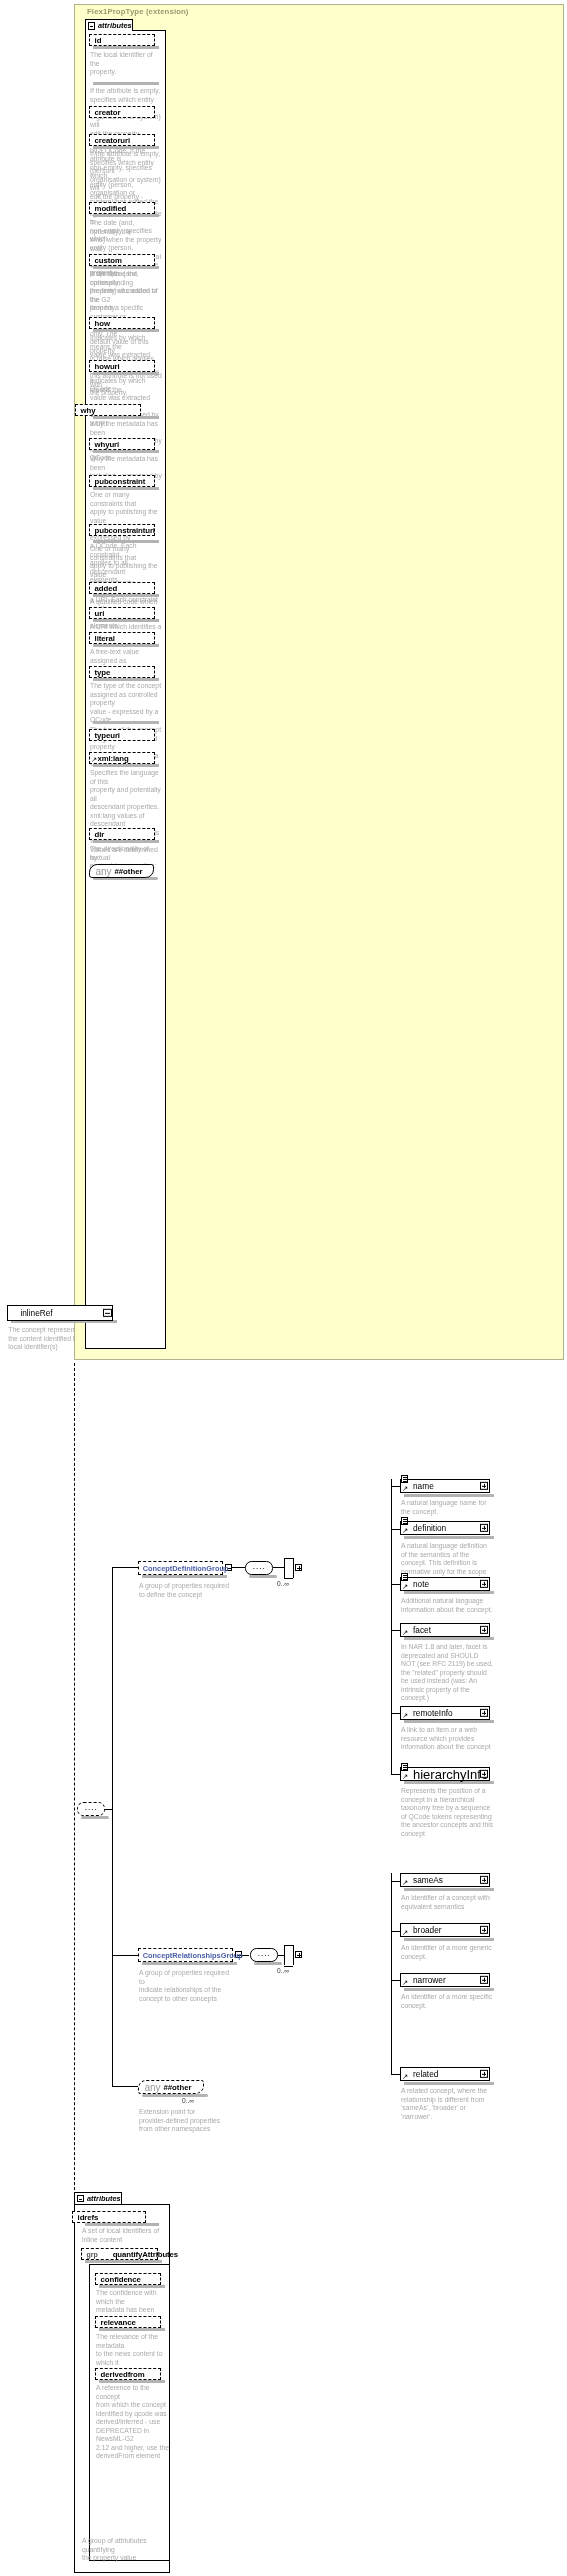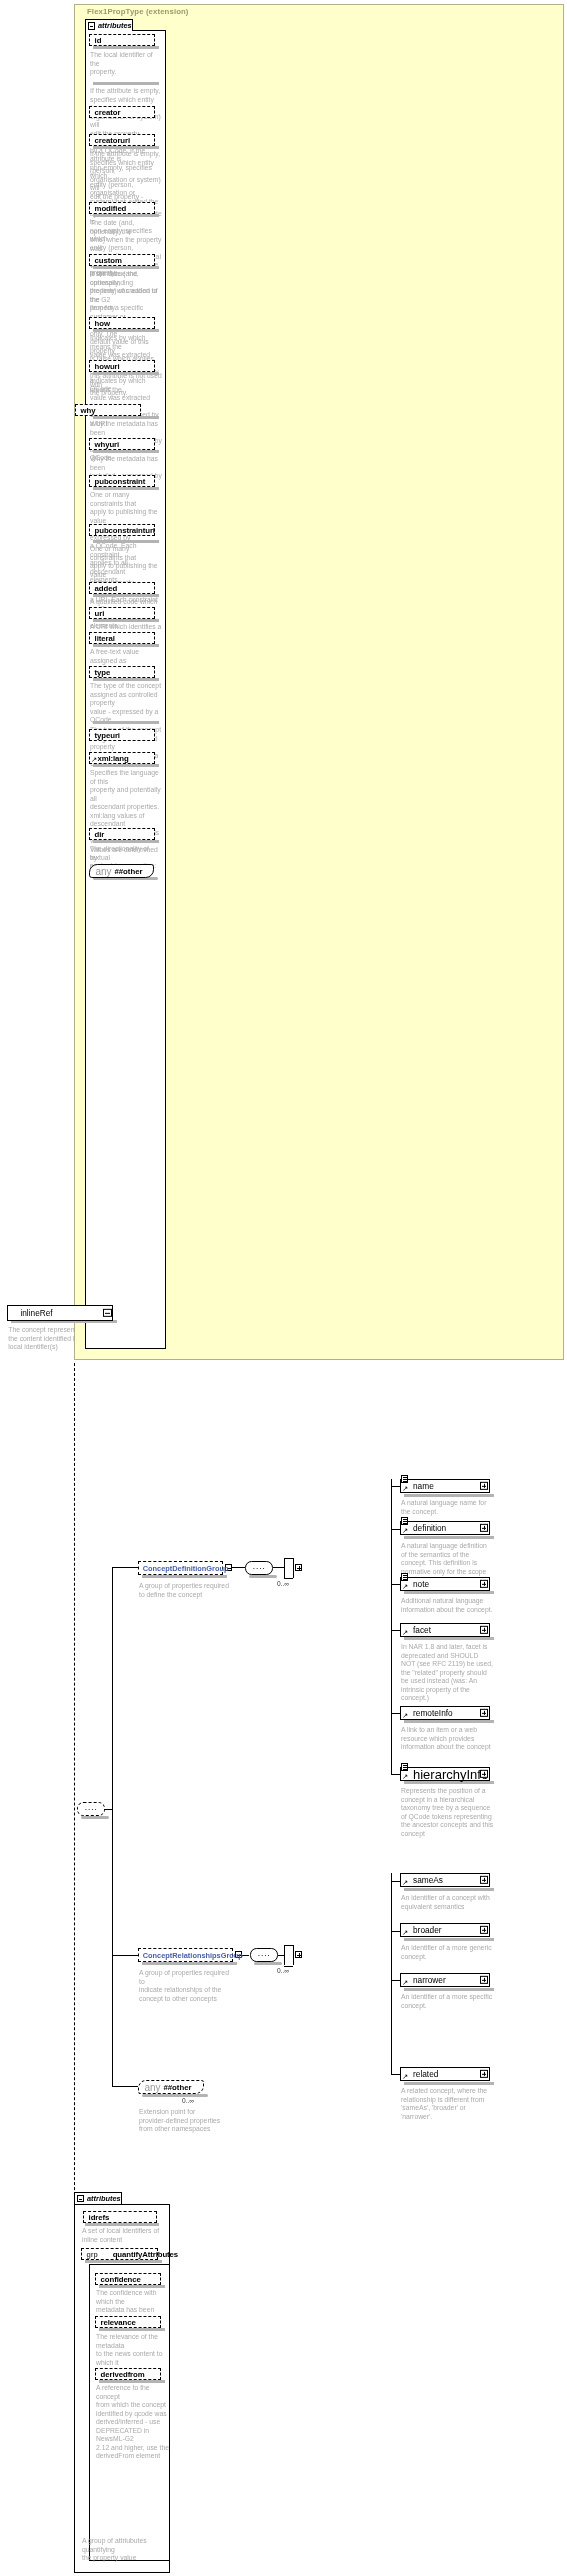--- a/index.html
+++ b/index.html
@@ -645,21 +645,21 @@
 provider-defined properties
 from other namespaces</div>
 
 <div class="attr-tab" style="left:74px; top:2192px; width:48px;">
   <span class="pm"></span>
   <span class="lbl">attributes</span>
 </div>
 <div class="whitebox" style="left:74px; top:2204px; width:96px; height:369px;"></div>
 
 <div class="shadow" style="left:85px; top:2223px; width:74px; height:2.8px;"></div>
-<div class="attr" style="left:83px; top:2211px; width:74px;">
+<div class="attr" style="left:72px; top:2211px; width:74px;">
   <span class="nm">idrefs</span>
 </div>
 <div class="doc" style="left:82px; top:2227px; width:85px;">A set of local identifiers of
 inline content</div>
 
 <div class="shadow" style="left:85px; top:2260px; width:77px; height:2.8px;"></div>
 <div class="attr" style="left:81px; top:2248px; width:77px;gap:12px;">
   <span class="ns">grp</span>
   <span class="nm">quantifyAttributes</span>
 </div>

